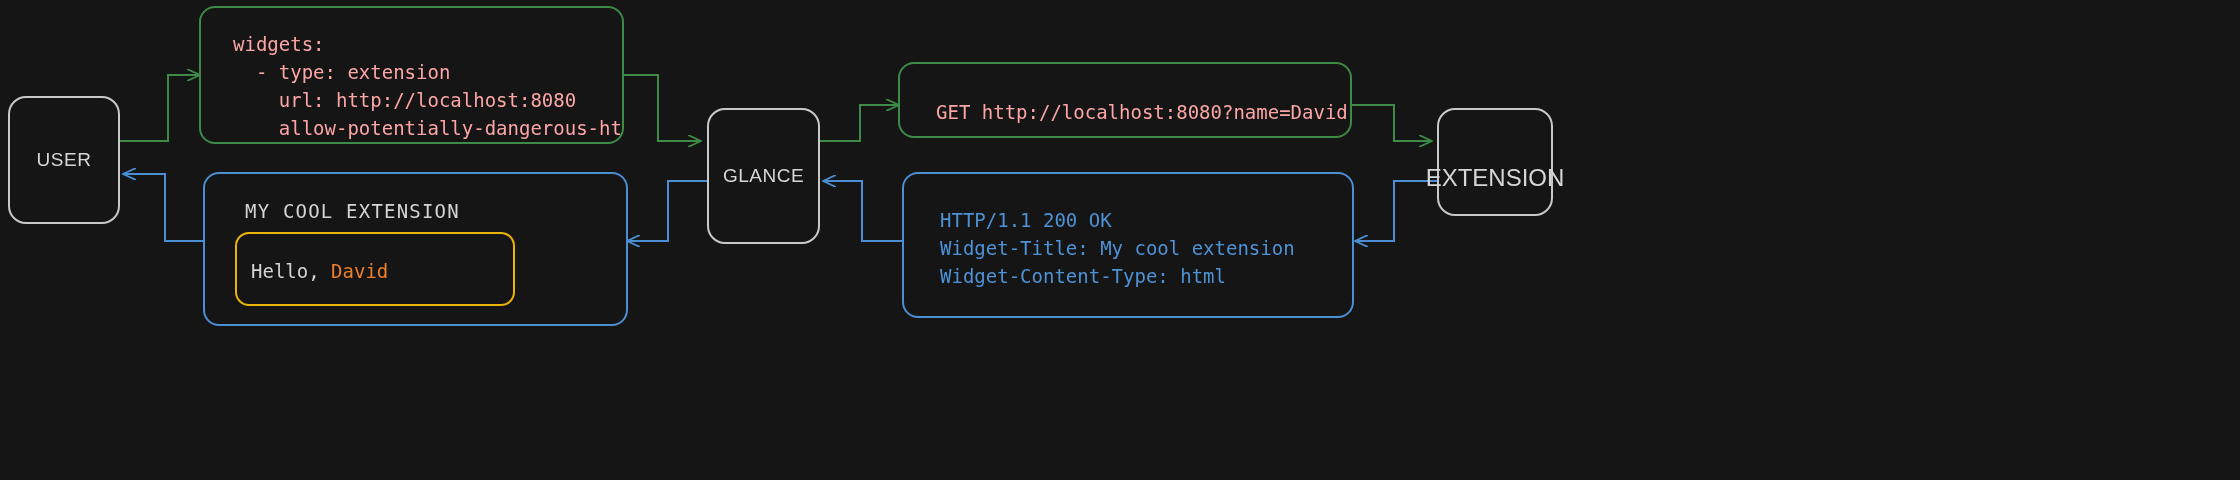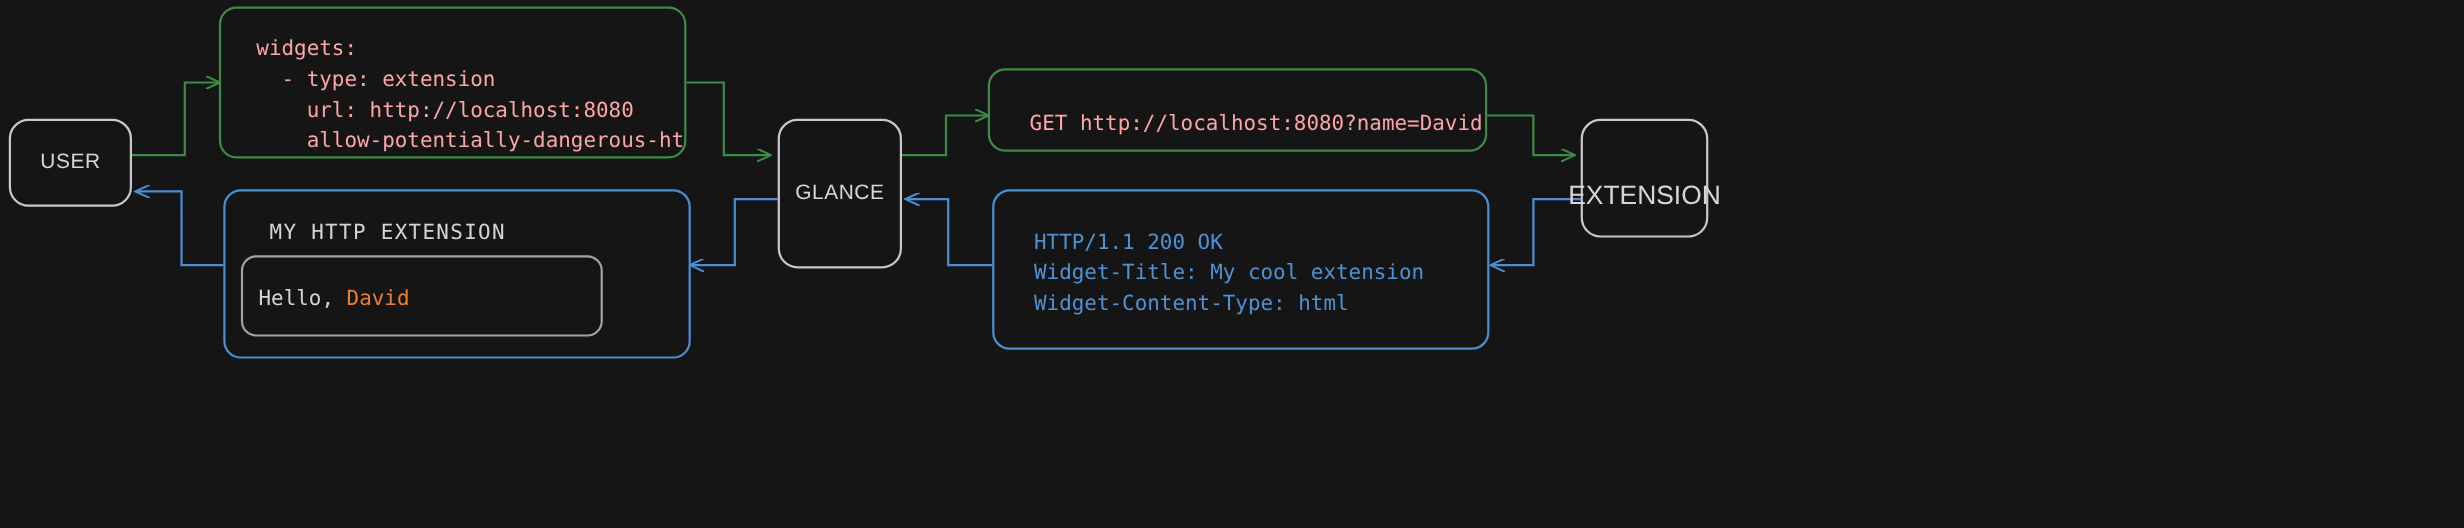--- a/index.html
+++ b/index.html
@@ -78,23 +78,23 @@
   #widget-title {
     position: absolute;
     left: 40px; top: 26px;
     font-family: "DejaVu Sans Mono", monospace;
     font-size: 19px;
     letter-spacing: 1.2px;
     color: #d4d4d4;
   }
   #widget-card {
     position: absolute;
-    left: 14px; top: 58px;
-    width: 329px; height: 74px;
-    border: 2px solid #a3a3a3;
+    left: 30px; top: 58px;
+    width: 280px; height: 74px;
+    border: 2px solid #eab308;
     border-radius: 14px;
     box-sizing: border-box;
   }
   #widget-card-text {
     position: absolute;
     left: 14px; top: 26px;
     font-family: "DejaVu Sans Mono", monospace;
     font-size: 19px;
     color: #d4d4d4;
     white-space: pre;
@@ -142,21 +142,21 @@
 
     <g>
       <path d="M707,181 L668,181 L668,241 L628,241" fill="none" stroke="#4a8fd4" stroke-width="2" marker-end="url(#ah-blue)"></path>
     </g>
 
     <g>
       <path d="M203,241 L165,241 L165,174 L124,174" fill="none" stroke="#4a8fd4" stroke-width="2" marker-end="url(#ah-blue)"></path>
     </g>
   </svg>
 
-  <div class="node" id="node-user" style="left:8px; top:108px; width:112px; height:80px;">
+  <div class="node" id="node-user" style="left:8px; top:96px; width:112px; height:128px;">
     <span class="node-label">USER</span>
   </div>
 
   <div class="node" id="node-glance" style="left:707px; top:108px; width:113px; height:136px;">
     <span class="node-label">GLANCE</span>
   </div>
 
   <div class="node" id="node-extension" style="left:1437px; top:108px; width:116px; height:108px;">
     <span class="node-label mono">EXTENSION</span>
   </div>
@@ -176,19 +176,19 @@
 
   <div class="msgbox blue" id="resp-box" style="left:902px; top:172px; width:452px; height:146px;">
     <pre class="code blue">HTTP/1.1 200 OK
 Widget-Title: My cool extension
 Widget-Content-Type: html
 
 Hello, &lt;span class="color-primary"&gt;David&lt;/span&gt;</pre>
   </div>
 
   <div class="msgbox blue" id="widget-box" style="left:203px; top:172px; width:425px; height:154px;">
-    <div id="widget-title">MY HTTP EXTENSION</div>
+    <div id="widget-title">MY COOL EXTENSION</div>
     <div id="widget-card">
       <div id="widget-card-text"><span>Hello, </span><span class="accent">David</span></div>
     </div>
   </div>
 
 </div>
 
 </body></html>

